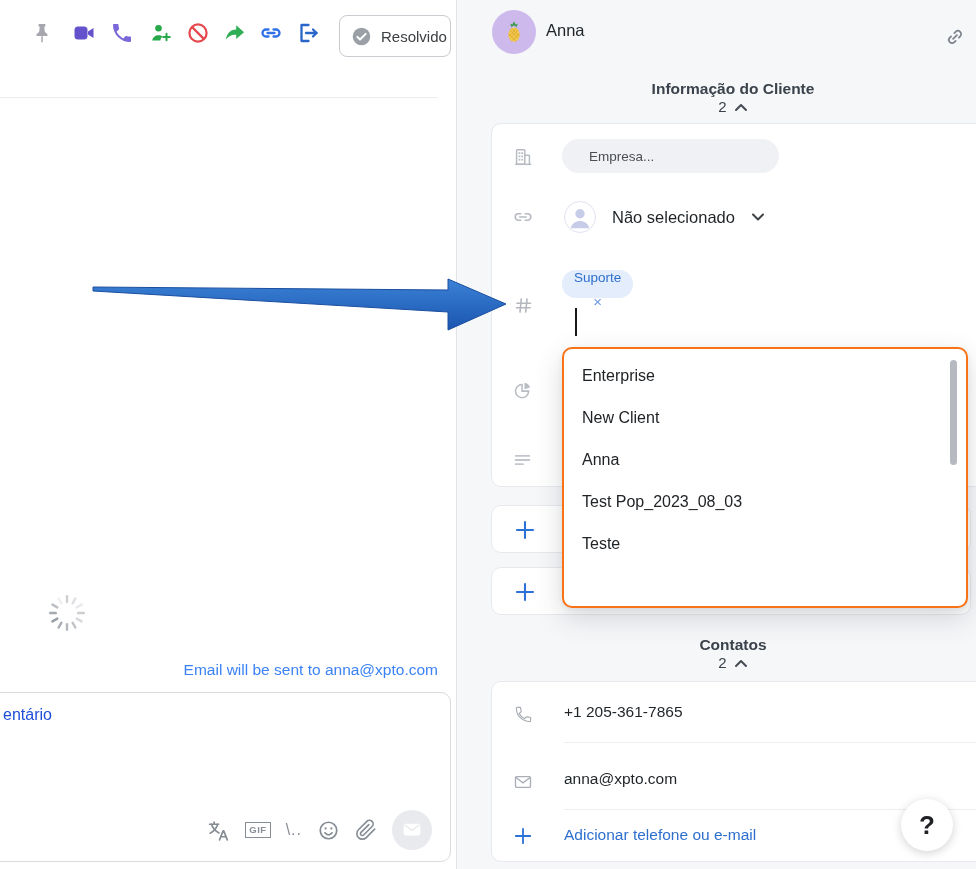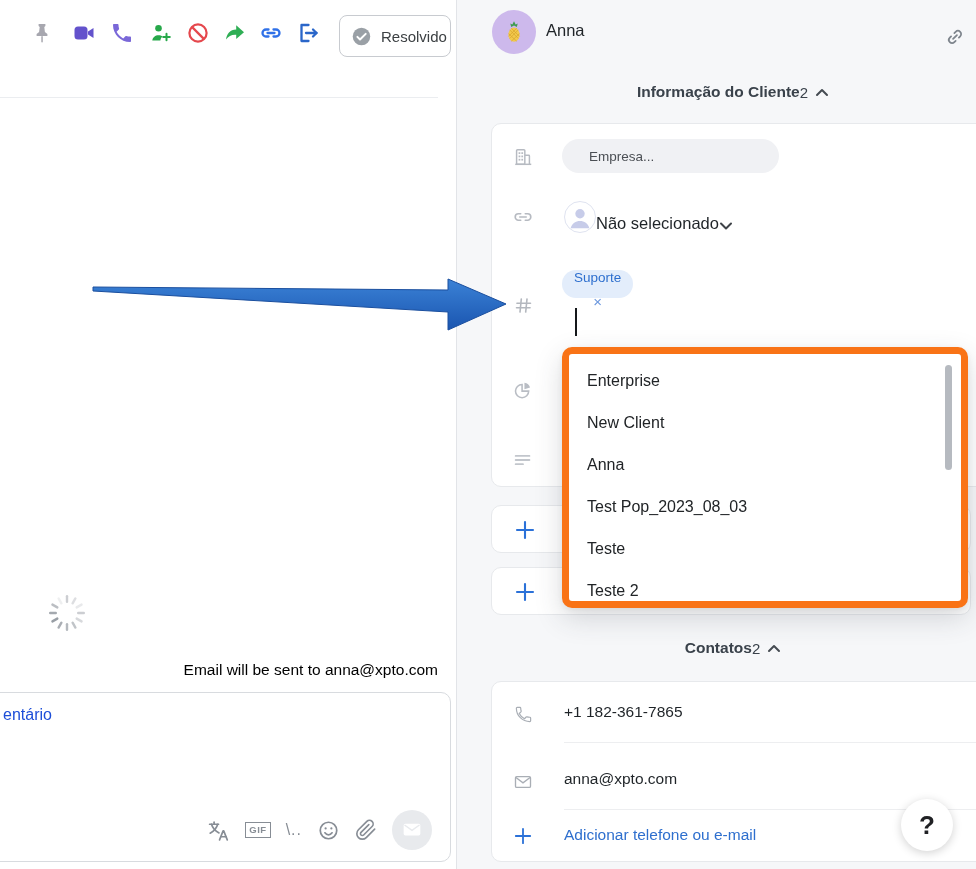--- a/index.html
+++ b/index.html
@@ -6,53 +6,53 @@
   body { background:#fff; font-family:"Liberation Sans","DejaVu Sans",sans-serif; }
   .stage { position:relative; width:976px; height:869px; background:#fff; overflow:hidden; }
 
   
   .left-pane { position:absolute; left:0; top:0; width:456px; height:869px; background:#fff; }
   .tb-btn { position:absolute; top:20px; width:26px; height:26px; background:none; border:0; padding:0; cursor:pointer; display:flex; align-items:center; justify-content:center; }
   .resolve-btn { position:absolute; left:339px; top:15px; width:112px; height:42px; background:#fff; border:1px solid #c8cbd0; border-radius:8px; display:flex; align-items:center; gap:9px; padding:0 0 0 11px; cursor:pointer; }
   .resolve-btn span.lbl { font-size:15px; color:#3c4043; }
   .toolbar-divider { position:absolute; left:0; top:97px; width:438px; height:1px; background:#ebedf0; }
   .spinner { position:absolute; left:45px; top:591px; }
-  .email-notice { position:absolute; left:0; top:661px; width:438px; text-align:right; font-size:15.5px; color:#000000; }
+  .email-notice { position:absolute; left:0; top:661px; width:438px; text-align:right; font-size:15.5px; color:#3b82f6; }
   .composer { position:absolute; left:-46px; top:692px; width:497px; height:170px; background:#fff; border:1px solid #d8dbdf; border-radius:10px; }
   .composer .placeholder { position:absolute; left:48px; top:13px; font-size:16px; color:#1d4ed8; }
   .composer-icons { position:absolute; right:18px; bottom:11px; display:flex; align-items:center; gap:15px; }
   .cmp-btn { background:none; border:0; padding:0; cursor:pointer; display:flex; align-items:center; justify-content:center; }
   .gif-badge { border:1.7px solid #878d95; border-radius:0; font-size:9.5px; font-weight:700; color:#878d95; padding:2px 3px; letter-spacing:.5px; line-height:1; }
   .snippet { font-size:16px; color:#878d95; letter-spacing:1px; }
   .send-btn { width:40px; height:40px; border-radius:50%; background:#e8eaed; border:0; cursor:pointer; display:flex; align-items:center; justify-content:center; }
 
   
   .right-panel { position:absolute; left:456px; top:0; width:520px; height:869px; background:#f6f7f9; border-left:1px solid #e2e4e8; }
   .avatar { position:absolute; left:35px; top:10px; width:44px; height:44px; border-radius:50%; background:#cdb9ec; display:flex; align-items:center; justify-content:center; }
   .contact-name { position:absolute; left:89px; top:21px; font-size:16.5px; color:#1f2428; }
   .panel-link-btn { position:absolute; left:484px; top:24px; width:28px; height:28px; background:none; border:0; padding:0; cursor:pointer; }
-  .section-hdr { position:absolute; left:34px; width:484px; height:24px; display:flex; justify-content:center; align-items:center; }
+  .section-hdr { position:absolute; left:34px; width:484px; height:24px; display:flex; justify-content:flex-start; align-items:center;flex-direction:column; }
   .section-hdr .title { font-size:15.5px; font-weight:600; color:#3a424b; }
   .section-hdr .right { display:flex; align-items:center; gap:7px; }
   .section-hdr .count { font-size:15px; color:#3a424b; }
   .hdr-collapse { background:none; border:0; padding:0; cursor:pointer; display:flex; }
   .card { position:absolute; left:34px; width:540px; background:#fff; border:1px solid #e7e9ec; border-radius:10px; }
   #card-client { top:123px; height:364px; }
   .row-icon { position:absolute; left:20px; width:22px; height:22px; display:flex; align-items:center; justify-content:center; }
   .company-pill { position:absolute; left:70px; top:15px; width:217px; height:34px; border-radius:17px; background:#f0f1f4; border:0; text-align:left; padding-left:27px; font-size:13.5px; color:#4b4f54; cursor:text; display:flex; align-items:center; }
-  .resp-row { position:absolute; left:72px; top:77px; height:32px; display:flex; align-items:flex-end; cursor:pointer; background:none; border:0; padding:0; }
+  .resp-row { position:absolute; left:72px; top:77px; height:32px; display:flex; align-items:center; gap:16px; cursor:pointer; background:none; border:0; padding:0; }
   .resp-avatar { width:32px; height:32px; border-radius:50%; background:#fff; border:1px solid #dfe3f0; display:flex; align-items:center; justify-content:center; overflow:hidden; }
   .resp-text { font-size:16.5px; color:#1f2428; }
   .tag { position:absolute; left:70px; top:146px; height:28px; border-radius:14px; background:#e3edfb; display:flex; align-items:center; gap:9px; padding:0 12px;flex-direction:column; }
   .tag .tag-label { font-size:13.5px; color:#2e6fce; }
   .tag .tag-x { font-size:15px; color:#6b97de; background:none; border:0; padding:0; cursor:pointer; line-height:1; }
   .text-cursor { position:absolute; left:83px; top:184px; width:1.5px; height:28px; background:#15181b; }
   .plus-card { position:absolute; left:34px; width:480px; height:48px; background:#fff; border:1px solid #e7e9ec; border-radius:10px; cursor:pointer; }
   .plus-card .plus { position:absolute; left:23px; top:14px; }
-  .dropdown { position:absolute; left:105px; top:347px; width:406px; height:261px; background:#fff; border:7px solid #f97316; border-radius:10px; box-shadow:0 10px 28px rgba(50,55,65,.18), 0 2px 6px rgba(0,0,0,.06); padding-top:6px; z-index:30; }
+  .dropdown { position:absolute; left:105px; top:347px; width:406px; height:261px; background:#fff; border:2px solid #f97316; border-radius:10px; box-shadow:0 10px 28px rgba(50,55,65,.18), 0 2px 6px rgba(0,0,0,.06); padding-top:6px; z-index:30; }
   .dd-item { height:42px; line-height:42px; padding-left:18px; font-size:16px; color:#212427; cursor:pointer; }
   .dd-thumb { position:absolute; right:9px; top:11px; width:7px; height:105px; background:#b6bac0; border-radius:4px; cursor:pointer; }
   #card-contacts { top:681px; height:181px; }
   .contact-text { position:absolute; left:72px; font-size:15.5px; color:#1f2428; }
   .card-divider { position:absolute; left:72px; right:22px; height:1px; background:#edeef0; }
   .add-contact { position:absolute; left:72px; top:144px; font-size:15.5px; color:#2e6fce; background:none; border:0; padding:0; cursor:pointer; }
   .help-btn { position:absolute; left:444px; top:799px; width:52px; height:52px; border-radius:50%; background:#fff; border:0; box-shadow:0 2px 10px rgba(0,0,0,.18); font-size:26px; font-weight:600; color:#202124; cursor:pointer; z-index:40; }
   .arrow-overlay { position:absolute; left:0; top:0; z-index:45; pointer-events:none; }
 </style>
 </head>
@@ -328,21 +328,20 @@
           </svg>
       </span>
     </div>
 
     <div class="dropdown">
       <div class="dd-item">Enterprise</div>
       <div class="dd-item">New Client</div>
       <div class="dd-item">Anna</div>
       <div class="dd-item">Test Pop_2023_08_03</div>
       <div class="dd-item">Teste</div>
-      <div class="dd-item">Teste 2</div>
       <div class="dd-thumb"></div>
     </div>
 
     <div class="section-hdr" style="top:636px">
       <span class="title">Contatos</span>
       <span class="right">
         <span class="count">2</span>
         <button class="hdr-collapse">
           <svg width="14" height="10" viewBox="0 0 14 10">
               <path d="M2 8 7 3l5 5" stroke="#454b52" stroke-width="2" fill="none" stroke-linecap="round" stroke-linejoin="round"></path>
@@ -350,21 +349,21 @@
         </button>
       </span>
     </div>
 
     <div class="card" id="card-contacts">
       <span class="row-icon" style="top:21px">
         <svg width="19" height="19" viewBox="0 0 24 24">
             <path d="M6.62 10.79c1.44 2.83 3.76 5.14 6.59 6.59l2.2-2.21c.27-.27.67-.36 1.02-.24 1.12.37 2.33.57 3.57.57.55 0 1 .45 1 1V20c0 .55-.45 1-1 1-9.39 0-17-7.61-17-17 0-.55.45-1 1-1h3.5c.55 0 1 .45 1 1 0 1.25.2 2.45.57 3.57.11.35.03.74-.25 1.02l-2.2 2.2z" stroke="#a9aeb5" stroke-width="1.5" fill="none" stroke-linejoin="round"></path>
           </svg>
       </span>
-      <div class="contact-text" style="top:21px">+1 182-361-7865</div>
+      <div class="contact-text" style="top:21px">+1 205-361-7865</div>
       <div class="card-divider" style="top:60px"></div>
       <span class="row-icon" style="top:89px">
         <svg width="20" height="20" viewBox="0 0 24 24">
             <g stroke="#a9aeb5" stroke-width="1.6" fill="none">
               <rect x="3" y="5.5" width="18" height="13" rx="1.5"></rect>
               <path d="M3.5 6.5 12 13l8.5-6.5"></path>
             </g>
           </svg>
       </span>
       <div class="contact-text" style="top:88px">anna@xpto.com</div>

